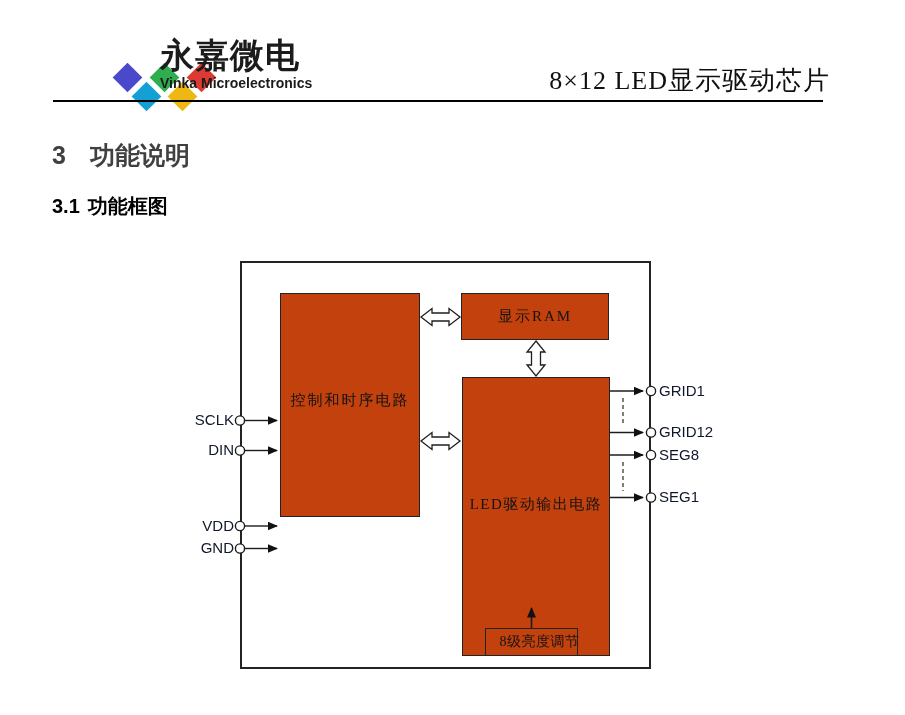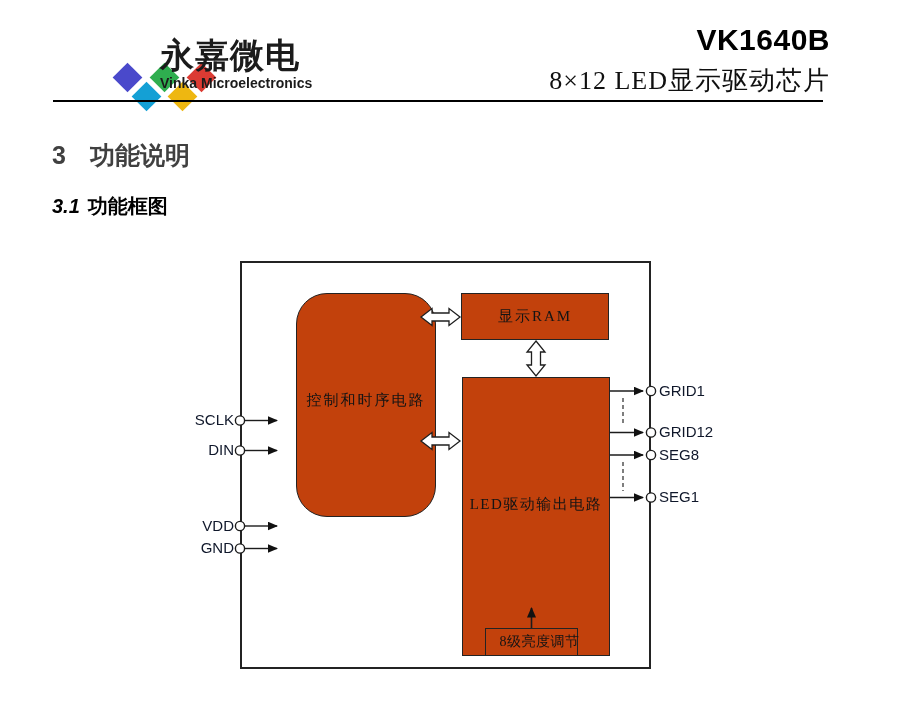--- a/index.html
+++ b/index.html
@@ -23,27 +23,27 @@
   .part-number{position:absolute;right:75px;top:23px;font-size:30px;font-weight:800;
                color:#000;letter-spacing:0.5px;}
   .subtitle{position:absolute;right:75px;top:63px;font-size:26px;color:#101010;
             font-family:"Liberation Serif","DejaVu Serif",serif;letter-spacing:1px;}
   .header-rule{position:absolute;left:53px;top:100px;width:770px;height:2px;background:#000;}
 
   
   .h1{position:absolute;left:52px;top:139px;font-size:25px;font-weight:800;color:#404040;}
   .h1 .num{margin-right:24px;}
   .h2{position:absolute;left:52px;top:193px;font-size:20px;font-weight:800;color:#000;}
-  .h2 .num{margin-right:8px;font-style:italic;}
+  .h2 .num{margin-right:8px;}
 
   
   .box{position:absolute;background:#c2410c;border:1.5px solid #232323;box-sizing:border-box;
        display:flex;align-items:center;justify-content:center;z-index:1;}
   .outer-box{left:240px;top:261px;width:411px;height:408px;border-width:2px;background:transparent;}
-  .control-box{left:296px;top:293px;width:140px;height:224px;border-radius:31px;}
+  .control-box{left:280px;top:293px;width:140px;height:224px;}
   .ram-box{left:461px;top:293px;width:148px;height:47px;}
   .led-box{left:462px;top:377px;width:148px;height:279px;}
   .bright-box{left:485px;top:628px;width:93px;height:28px;padding-left:16px;}
 
   .blk-label{font-family:"Liberation Serif","DejaVu Serif",serif;font-size:15px;color:#141414;
              letter-spacing:2px;white-space:nowrap;z-index:2;}
   .led-box .blk-label{transform:translateY(-12px);letter-spacing:1.5px;}
   .control-box .blk-label{transform:translateY(-5px);}
   .bright-box .blk-label{letter-spacing:0.5px;font-size:14px;}
 
@@ -61,21 +61,20 @@
 
   <div class="logo">
     <span class="diamond d-cyan" style="background: rgb(20, 160, 213);"></span>
     <span class="diamond d-yellow" style="background: rgb(238, 183, 17);"></span>
     <span class="diamond d-blue" style="background: rgb(74, 73, 203);"></span>
     <span class="diamond d-green" style="background: rgb(47, 174, 79);"></span>
     <span class="diamond d-red" style="background: rgb(220, 59, 51);"></span>
   </div>
   <div class="company-cn">永嘉微电</div>
   <div class="company-en">Vinka Microelectronics</div>
-  <div class="part-number">VK1640B</div>
   <div class="subtitle">8×12  LED显示驱动芯片</div>
   <div class="header-rule"></div>
 
   <div class="h1">
     <span class="num">3</span><span>功能说明</span>
   </div>
   <div class="h2">
     <span class="num">3.1</span><span>功能框图</span>
   </div>
 

